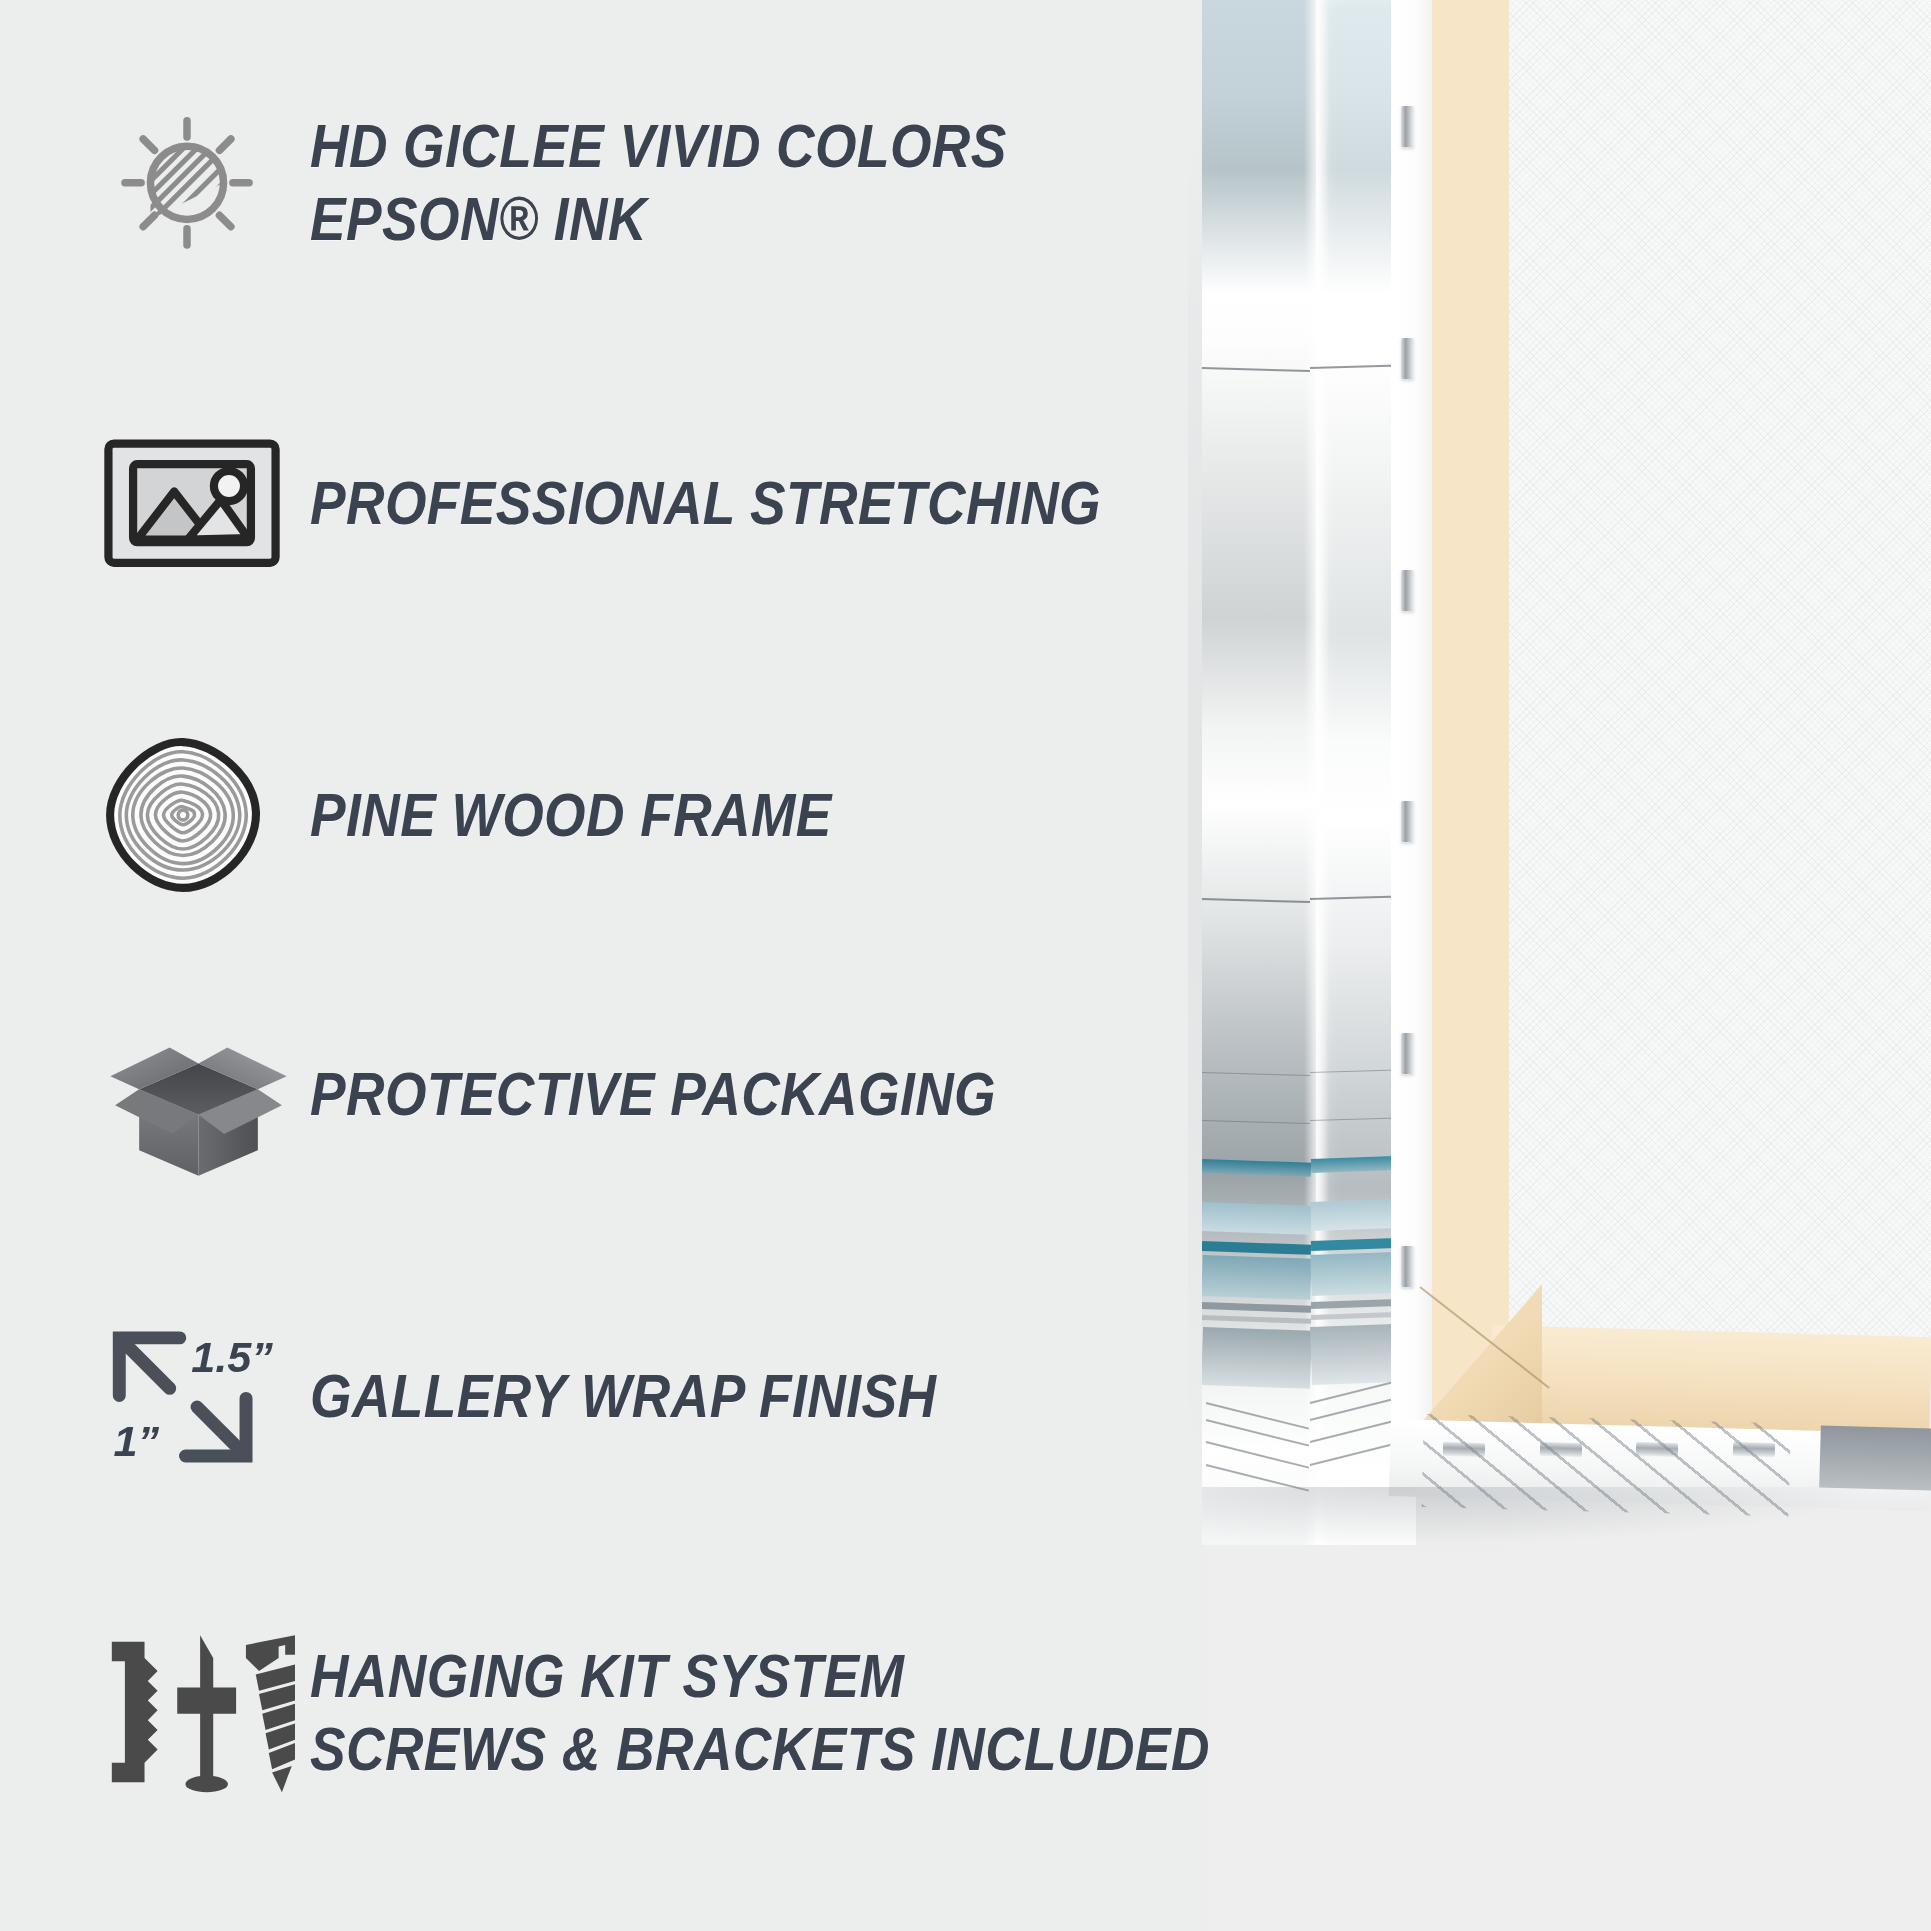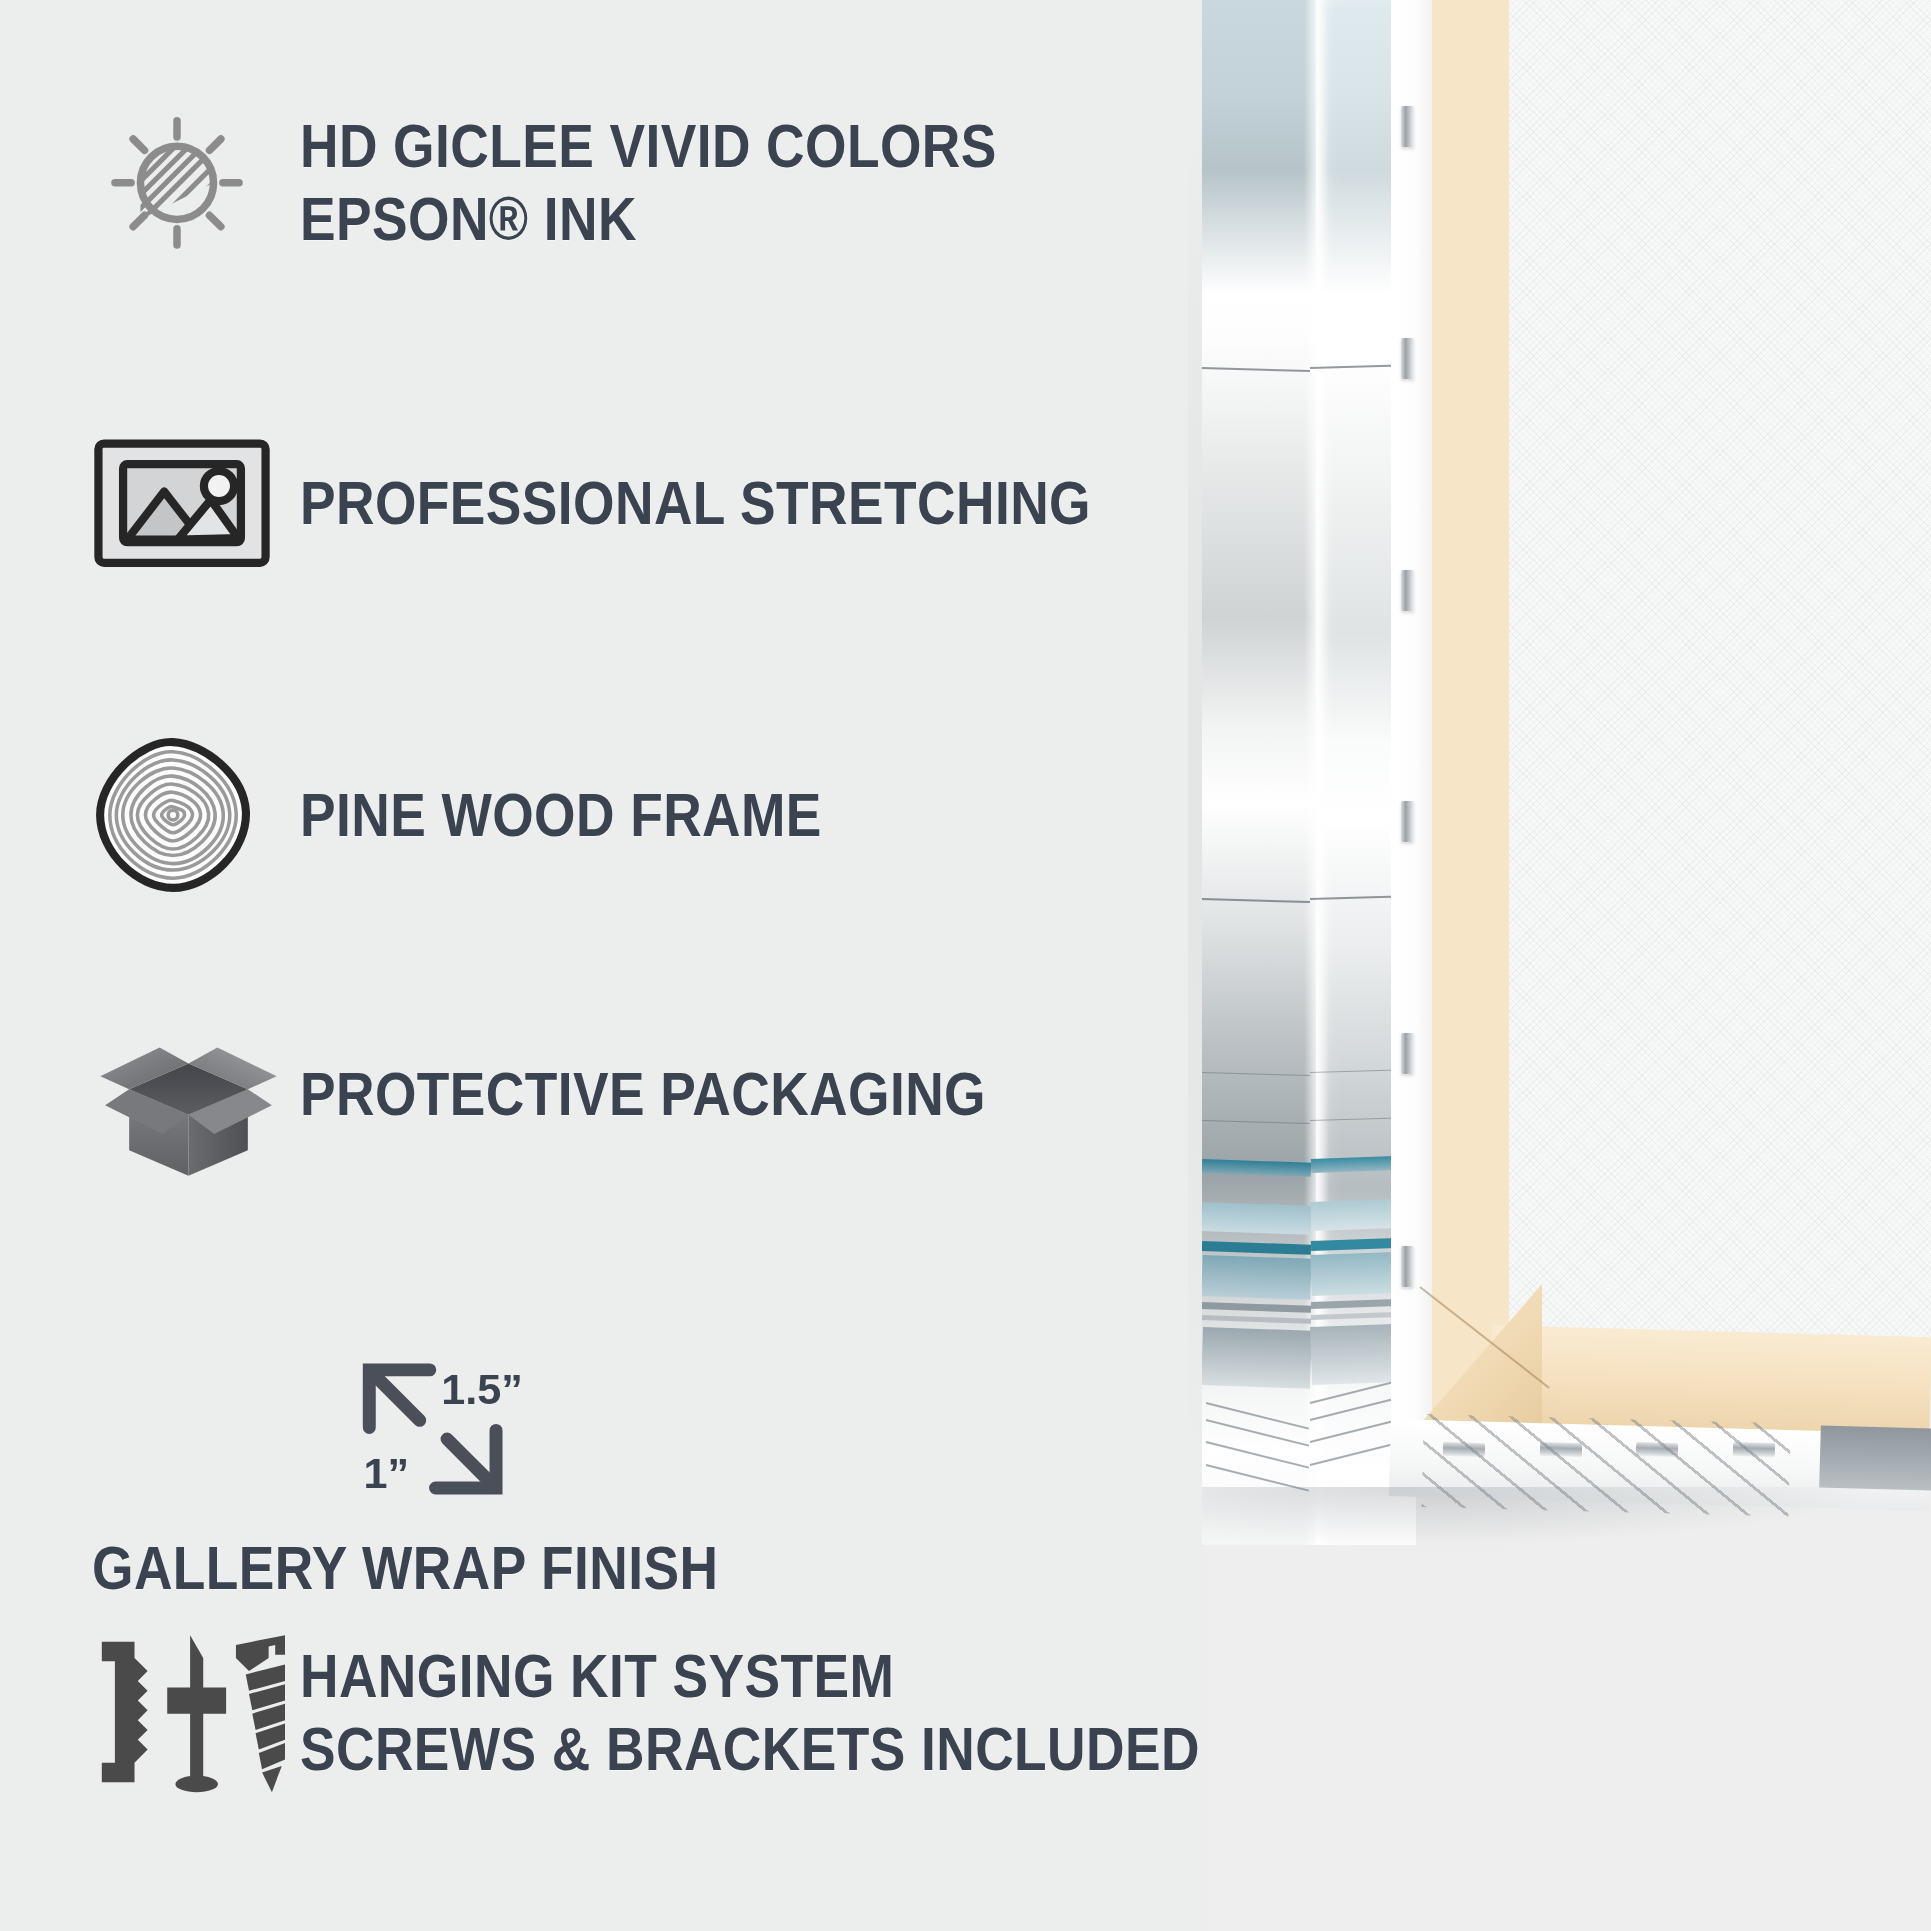--- a/index.html
+++ b/index.html
@@ -24,21 +24,22 @@
     left: 0;
     top: 0;
     width: 1207px;
     height: 1931px;
     background: #eceded;
   }
   .feature-row {
     position: absolute;
     display: flex;
     align-items: center;
-    left: 92px;
+    left: 102px;
+    font-style: italic;
   }
   .icon-box {
     width: 208px;
     flex: 0 0 208px;
     display: flex;
     align-items: center;
     justify-content: flex-start;
   }
   .label {
     color: #3b4250;
@@ -52,21 +53,21 @@
     white-space: nowrap;
     text-shadow: 0 1px 0 rgba(255,255,255,0.55);
   }
   .label .ln { display: block; }
 
   
   #row-giclee      { top: 97px;  }
   #row-stretching  { top: 434px;  }
   #row-pine        { top: 734px;  }
   #row-packaging   { top: 1009px; }
-  #row-wrap        { top: 1323px; flex-direction: column; }
+  #row-wrap        { top: 1323px; }
   #row-hanging     { top: 1622px; }
 
   
   #product {
     position: absolute;
     left: 1202px;
     top: 0;
     width: 729px;
     height: 1545px;
     overflow: hidden;

